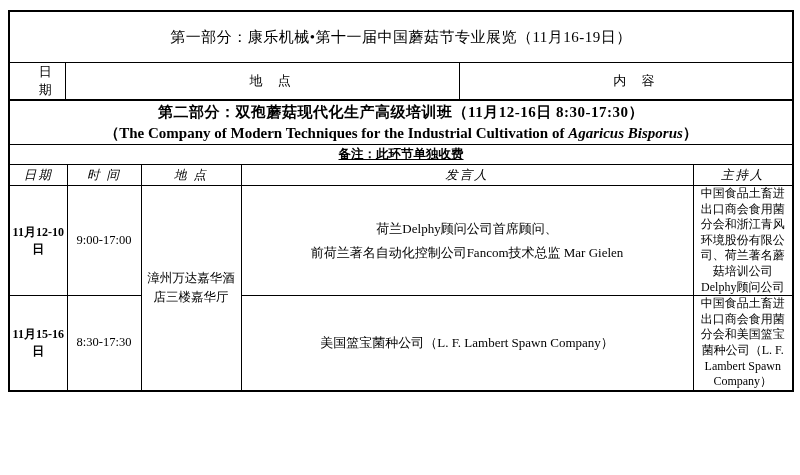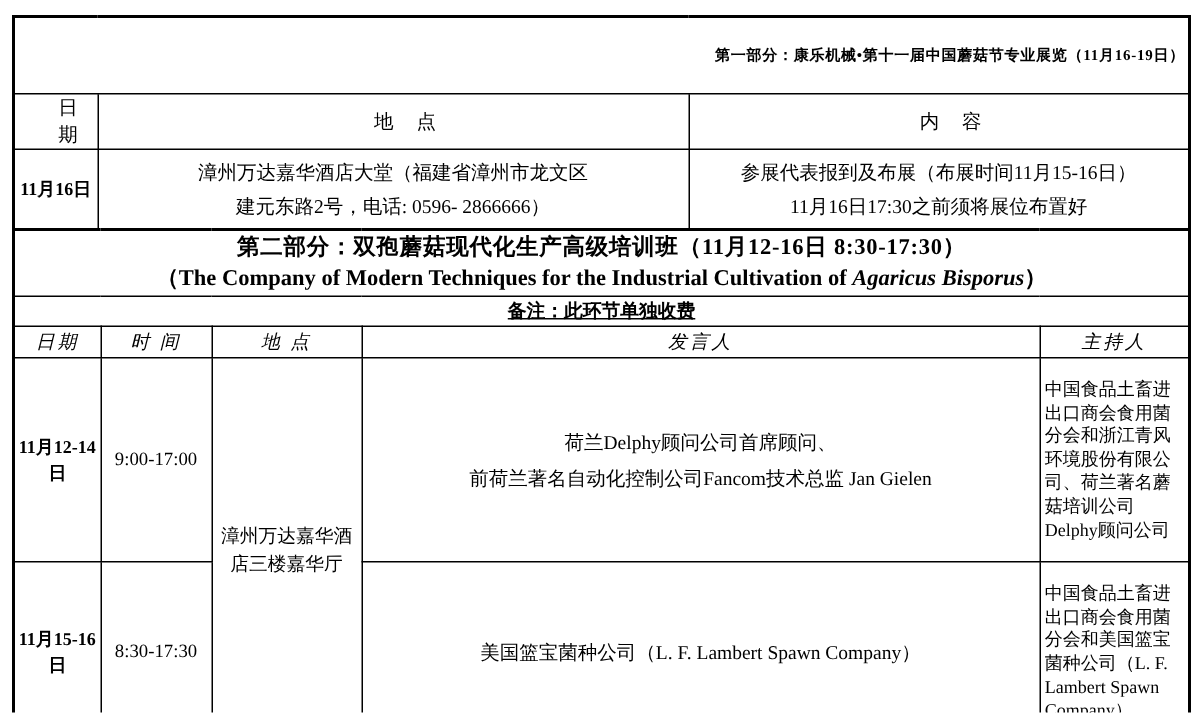--- a/index.html
+++ b/index.html
@@ -6,33 +6,33 @@
   body{
     width:800px;height:475px;position:relative;overflow:hidden;
     font-family:"Liberation Serif","DejaVu Serif",serif;color:#000;
   }
   .doc{position:absolute;left:8px;top:10px;width:784px;}
   table{border-collapse:collapse;table-layout:fixed;width:784px;background:#fff;}
   table.t2{margin-top:-2px;}
   td{border:1px solid #000;overflow:hidden;padding:0 2px;vertical-align:middle;text-align:center;}
   table{border:2px solid #000;}
   .ml{white-space:pre-line;}
-  .s-title{font-weight:bold;font-size:10px;letter-spacing:0.5px;text-align:right;}
+  .s-title{font-weight:normal;font-size:15px;letter-spacing:0.5px;}
   .s2-cn{font-weight:bold;font-size:15px;letter-spacing:0.5px;line-height:22px;}
   .s2-en{font-weight:bold;font-size:15px;line-height:21px;}
   .s2-en i{}
   .hdr1{font-size:13px;letter-spacing:6px;}
   .hdr2{font-size:12.5px;letter-spacing:2px;}
   .date{font-weight:bold;font-size:12px;line-height:17px;}
   .body1{font-size:13px;line-height:23px;}
   .note{font-weight:bold;font-size:12.5px;text-decoration:underline;}
   .time{font-size:12.5px;font-family:Liberation Serif, serif;}
   .speaker{font-size:13px;line-height:24px;}
   .mloc{font-size:12.5px;line-height:19px;}
-  .host{font-size:12px;line-height:15.6px;text-align:left;vertical-align:middle;padding:13px 3px;}
+  .host{font-size:12px;line-height:15.6px;text-align:center;vertical-align:middle;padding:0 3px;}
   
   .r-t1title td{height:50px;}
   .r-t1hdr td{height:36px;padding-left:24px;}
   .r-t1a td{height:52px;}
   .r-t1b td{height:57px;}
   .r-t2title td{height:43px;}
   .r-note td{height:19px;}
   .r-t2hdr td{height:20px;font-style:italic;}
   .r-t2a td{height:93px;}
   .r-t2b td{height:76px;}
@@ -50,27 +50,20 @@
       </colgroup>
     <tbody>
         <tr class="r-t1title">
       <td colspan="3" class="s-title">第一部分：康乐机械•第十一届中国蘑菇节专业展览（11月16-19日）</td>
     </tr>
     <tr class="r-t1hdr">
       <td class="hdr1">日 期</td>
       <td class="hdr1">地 点</td>
       <td class="hdr1">内 容</td>
     </tr>
-    <tr class="r-t1a">
-      <td class="date ml">11月16日</td>
-      <td class="body1 ml">漳州万达嘉华酒店大堂（福建省漳州市龙文区
-建元东路2号，电话: 0596- 2866666）</td>
-      <td class="body1 ml">参展代表报到及布展（布展时间11月15-16日）
-11月16日17:30之前须将展位布置好</td>
-    </tr>
   </tbody>
     </table>
 
   <table class="t2">
     <colgroup>
         <col style="width:58px">
         <col style="width:74px">
         <col style="width:100px">
         <col style="width:452px">
         <col style="width:100px">
@@ -86,27 +79,27 @@
       <td colspan="5" class="note">备注：此环节单独收费</td>
     </tr>
     <tr class="r-t2hdr">
       <td class="hdr2">日期</td>
       <td class="hdr2">时 间</td>
       <td class="hdr2">地 点</td>
       <td class="hdr2">发言人</td>
       <td class="hdr2">主持人</td>
     </tr>
     <tr class="r-t2a">
-      <td class="date ml">11月12-14
+      <td class="date ml">11月12-10
 日</td>
       <td class="time">9:00-17:00</td>
       <td rowspan="2" class="mloc ml">漳州万达嘉华酒
 店三楼嘉华厅</td>
       <td class="speaker ml">荷兰Delphy顾问公司首席顾问、
-前荷兰著名自动化控制公司Fancom技术总监 Jan Gielen</td>
+前荷兰著名自动化控制公司Fancom技术总监 Mar Gielen</td>
       <td class="host">中国食品土畜进出口商会食用菌分会和浙江青风环境股份有限公司、荷兰著名蘑菇培训公司Delphy顾问公司</td>
     </tr>
     <tr class="r-t2b">
       <td class="date ml">11月15-16
 日</td>
       <td class="time">8:30-17:30</td>
       <td class="speaker">美国篮宝菌种公司（L. F. Lambert Spawn Company）</td>
       <td class="host">中国食品土畜进出口商会食用菌分会和美国篮宝菌种公司（L. F. Lambert Spawn Company）</td>
     </tr>
   </tbody>

